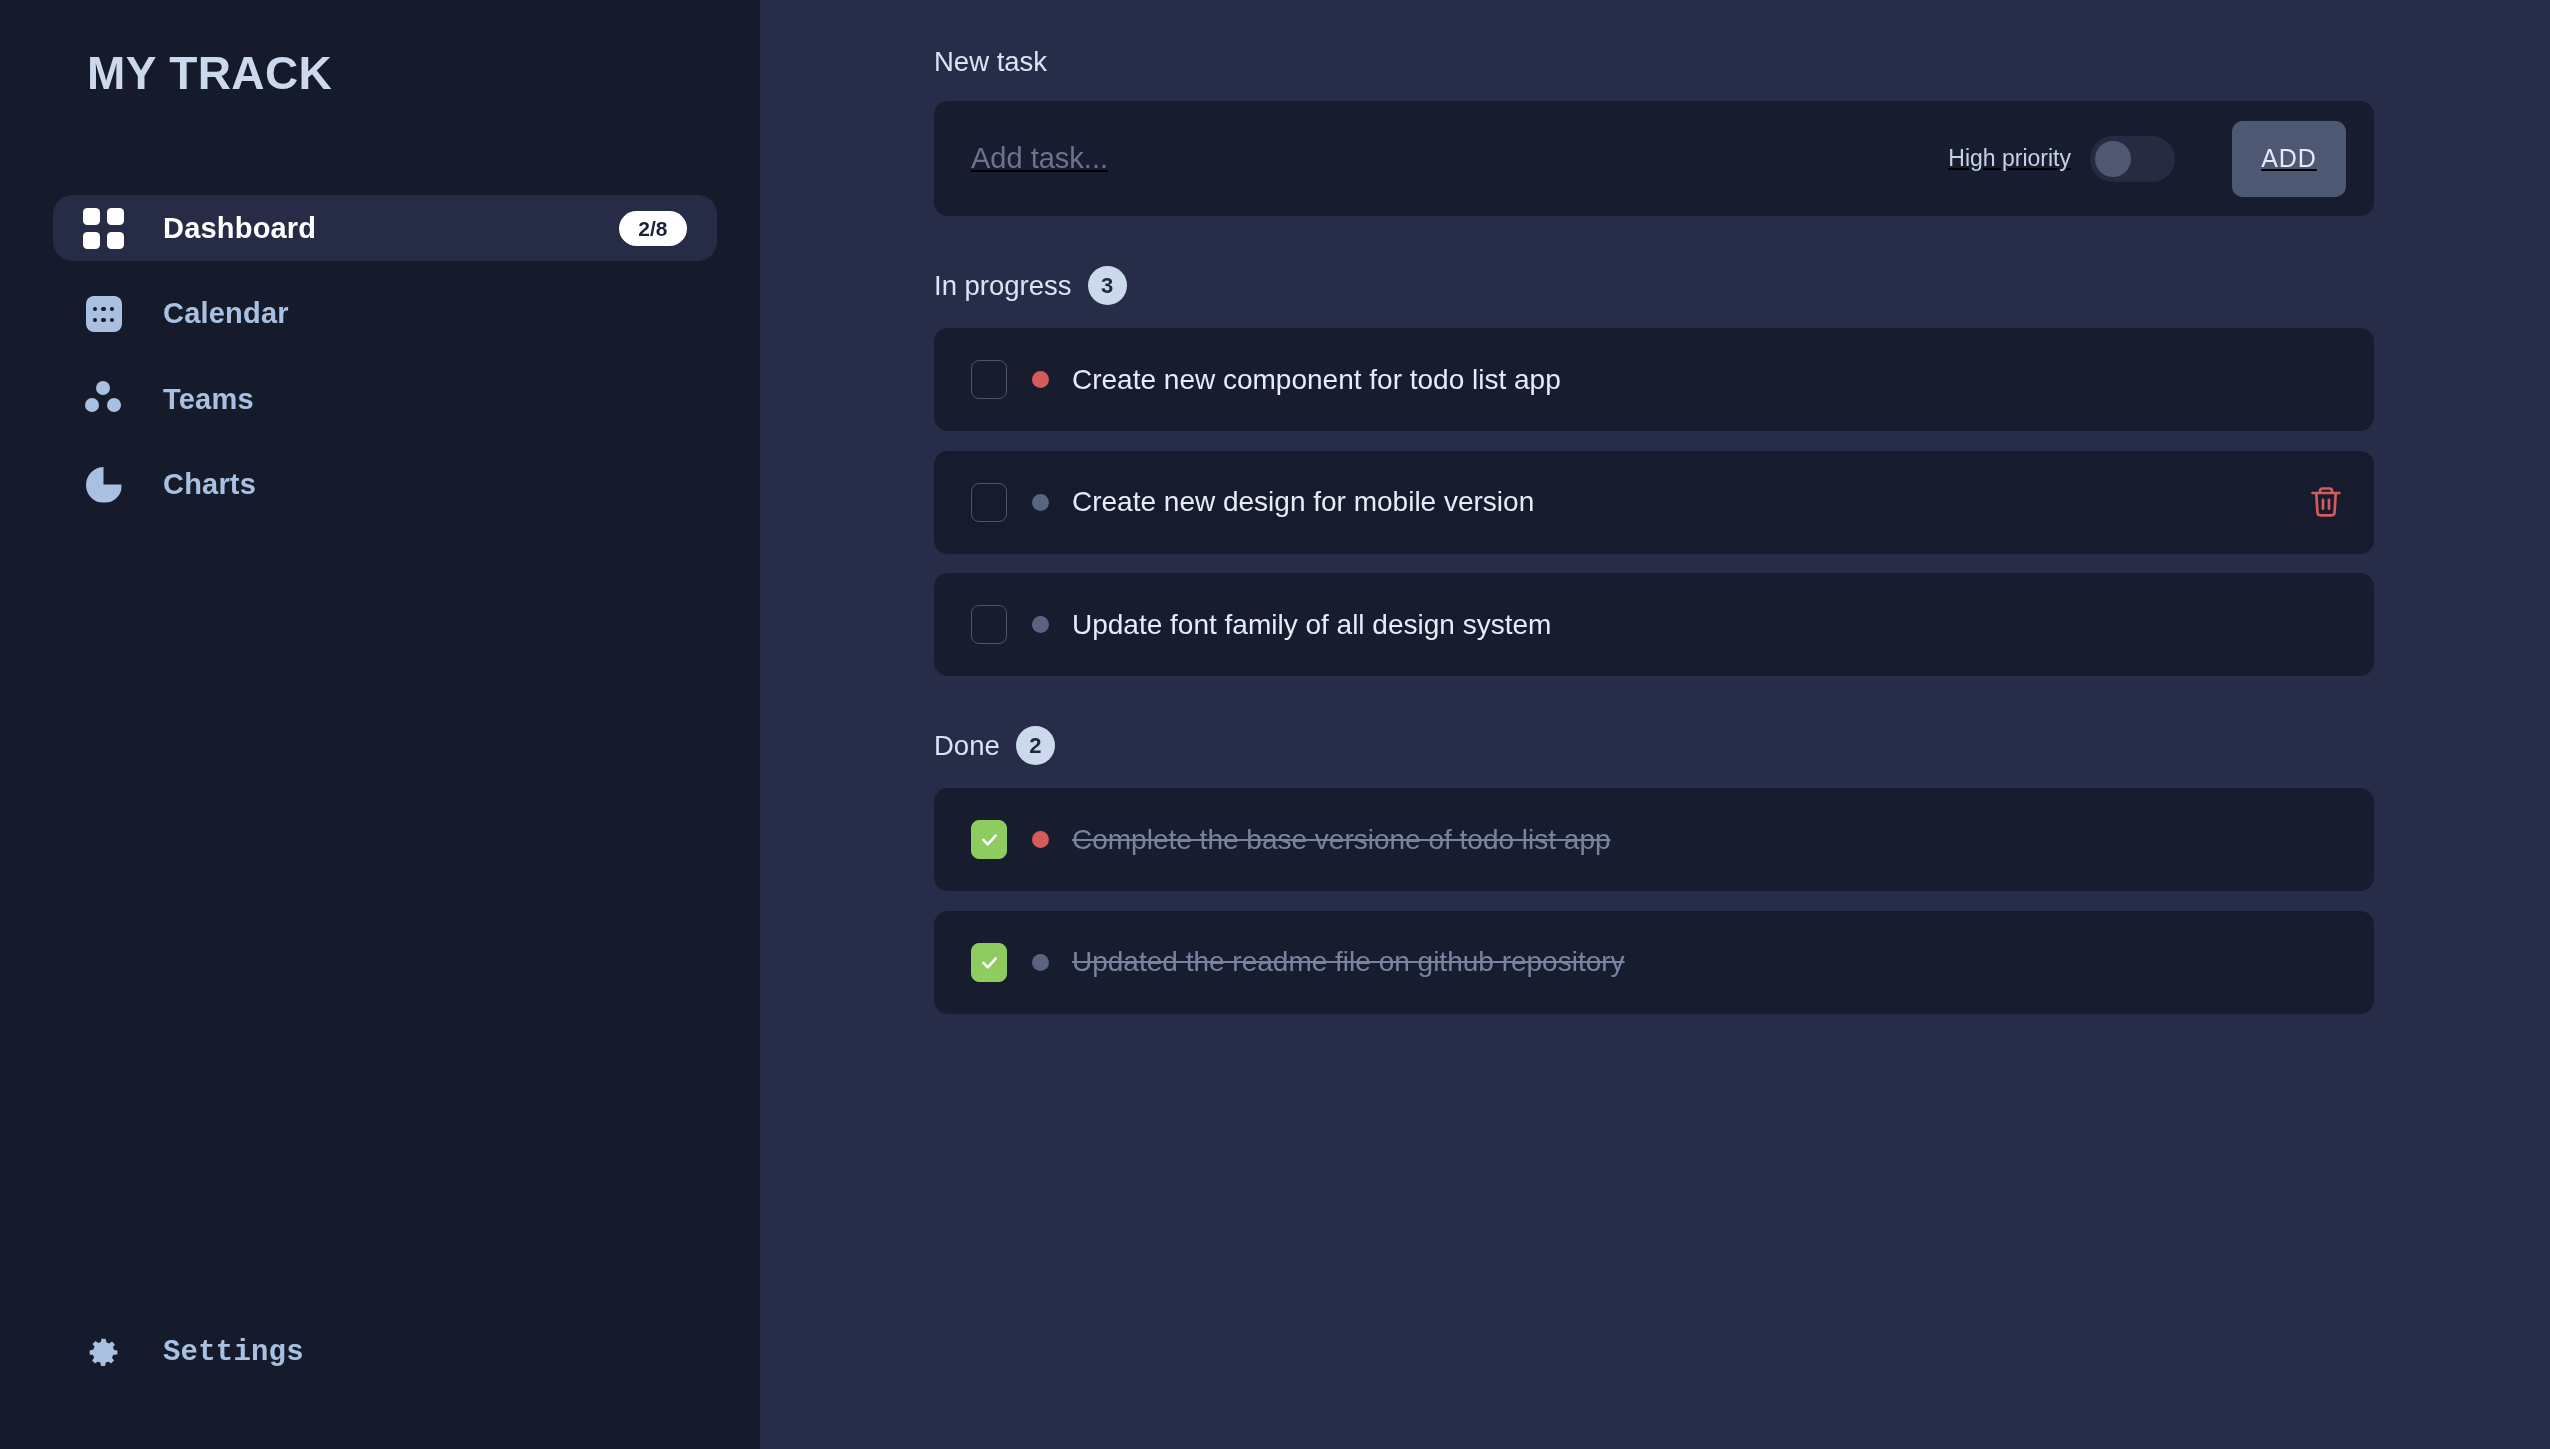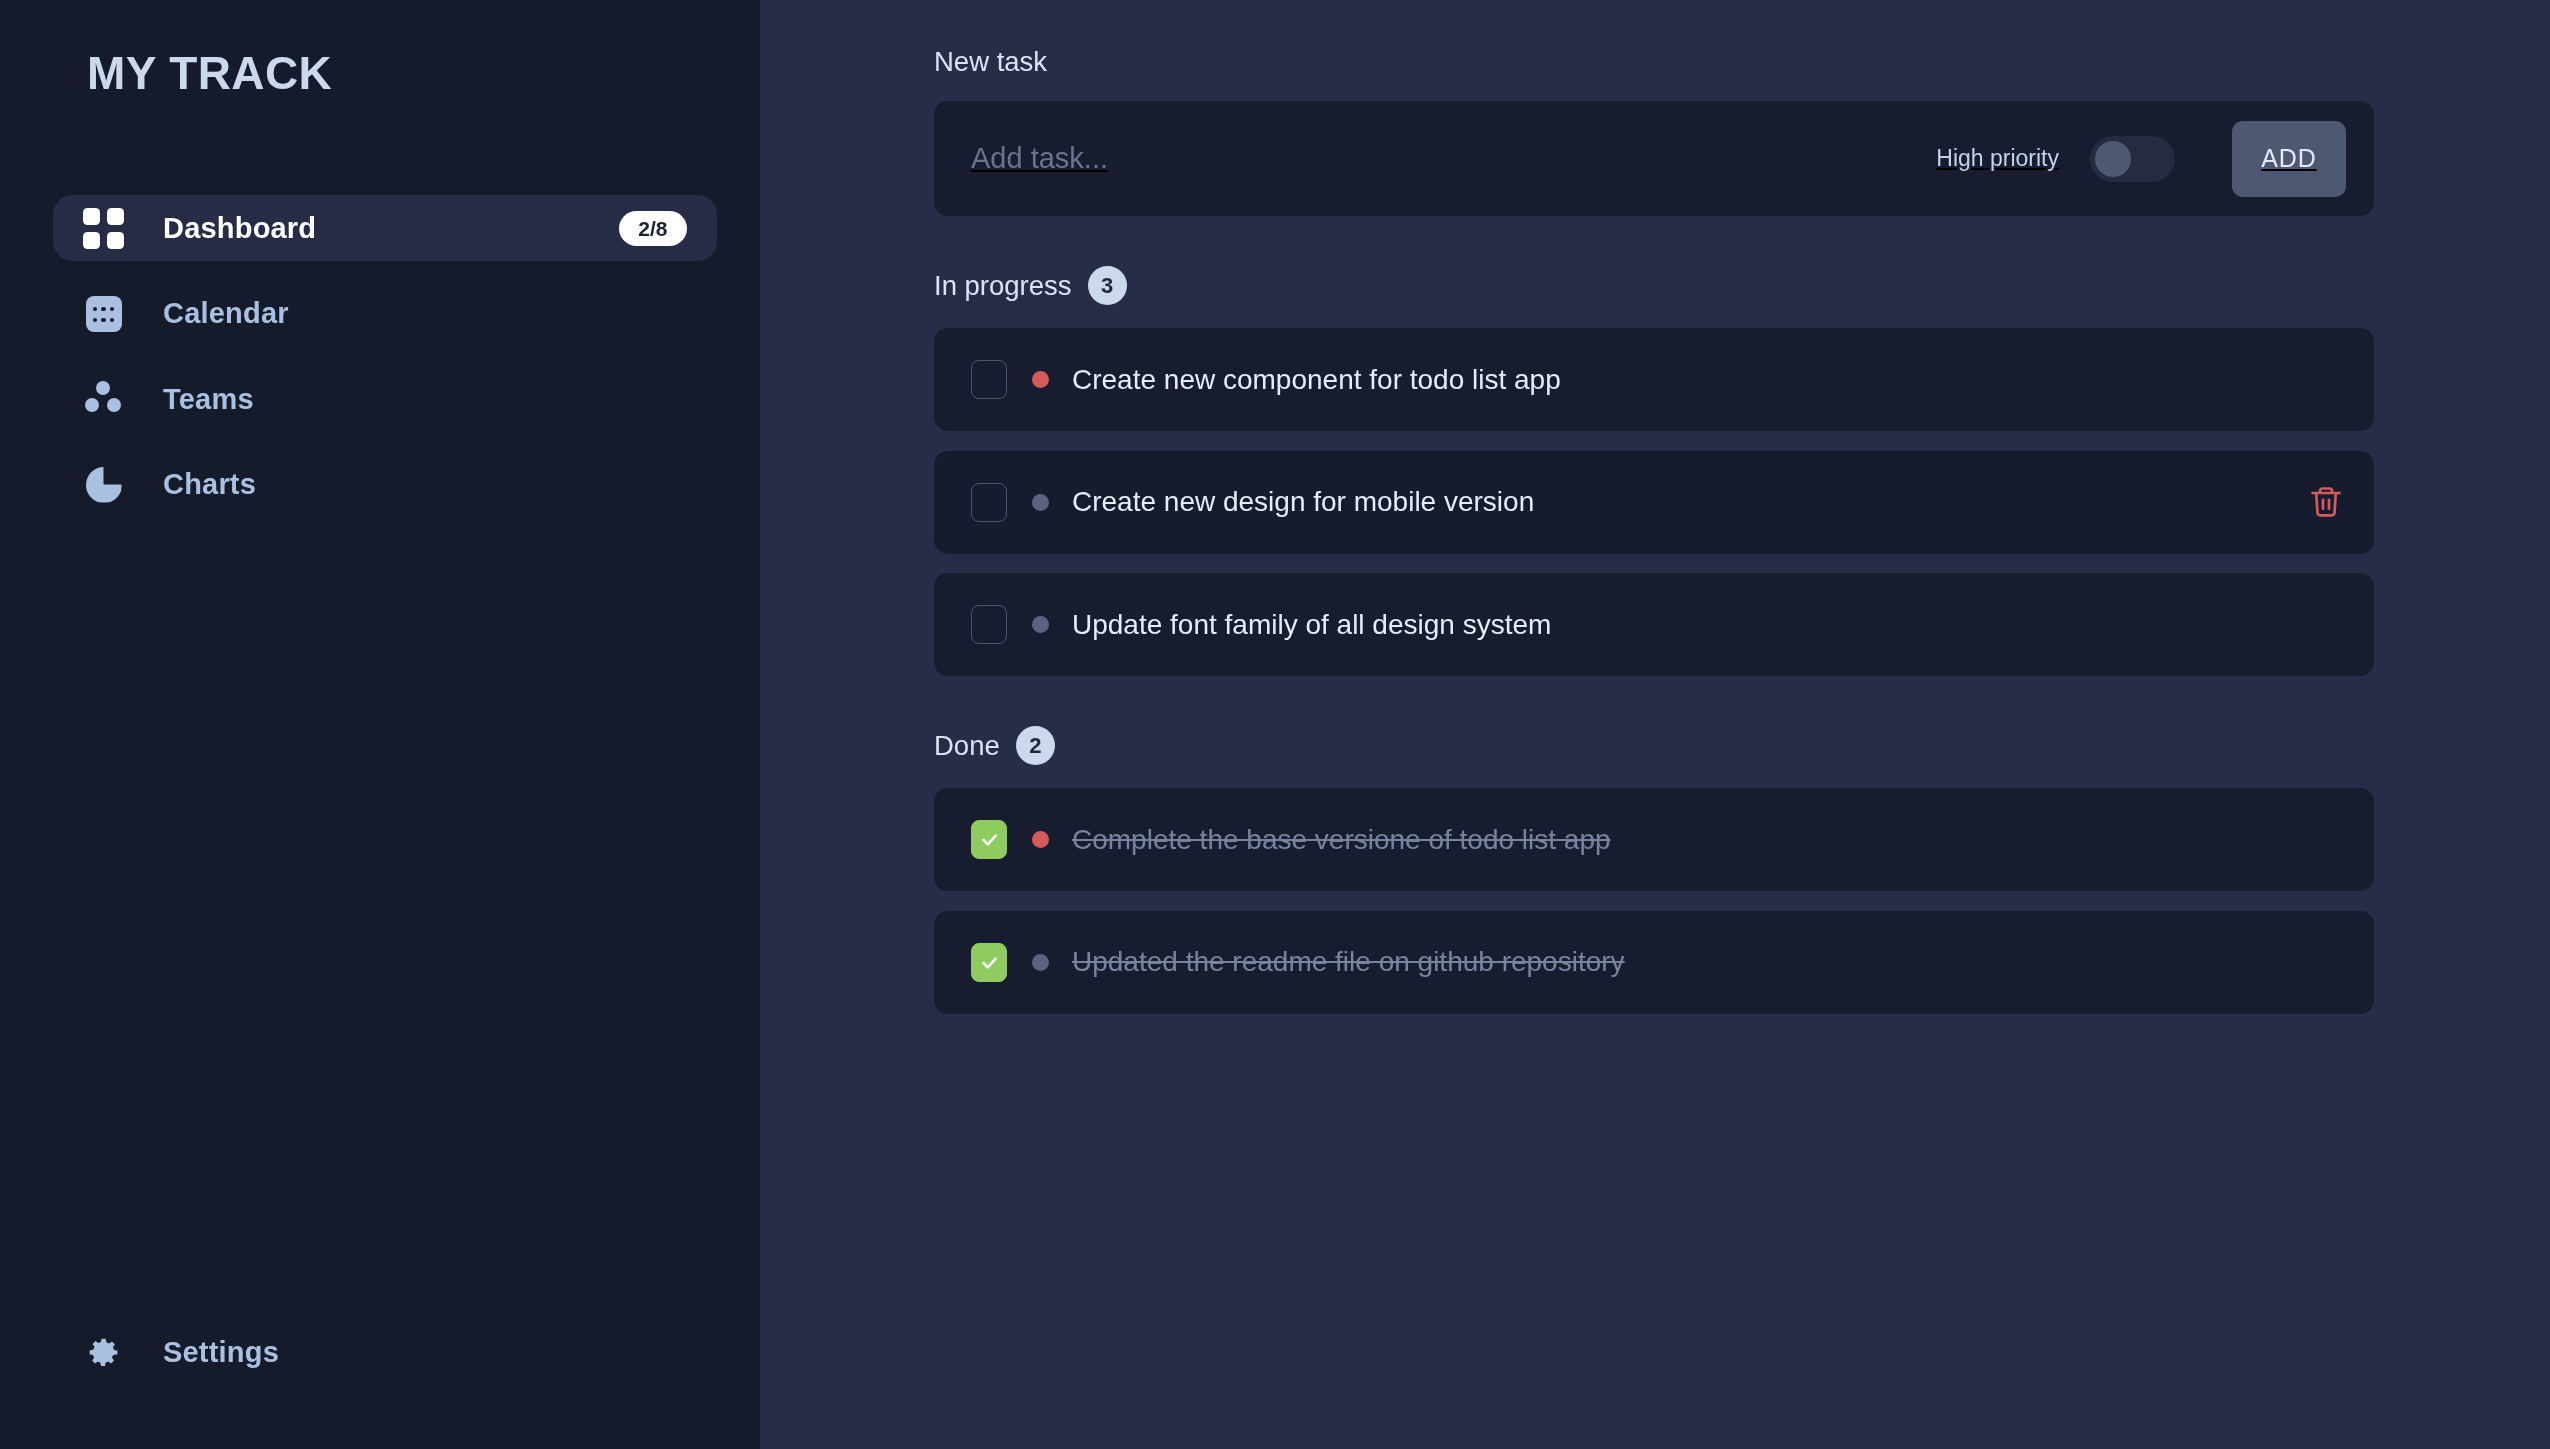--- a/index.html
+++ b/index.html
@@ -71,21 +71,21 @@
   .ico-cal .dots i { background: #151b2b; border-radius: 50%; width: 4.4px; height: 4.4px; align-self: center; justify-self: center; }
   .ico-teams { width: 39px; height: 36px; position: relative; }
   .ico-teams i { position: absolute; background: #a9c0e0; border-radius: 50%; }
   .ico-teams i:nth-child(1) { width: 14px; height: 14px; left: 12.4px; top: 0; }
   .ico-teams i:nth-child(2) { width: 14px; height: 14px; left: 0.9px; top: 17px; }
   .ico-teams i:nth-child(3) { width: 14px; height: 14px; left: 23px; top: 17px; }
   .ico-pie { width: 36px; height: 36px; border-radius: 50%; background: #a9c0e0;
              clip-path: polygon(0 0, 50% 0, 50% 50%, 100% 50%, 100% 100%, 0 100%); }
   .ico-gear svg { display: block; }
 
-  .sidebar-footer { margin-top: auto; margin-bottom: 64px; }
+  .sidebar-footer { margin-top: auto; margin-bottom: 64px; font-family: Liberation Mono, monospace; }
   .sidebar-footer .nav-item { margin-top: 0; }
 
   
   .main {
     flex: 1 1 auto; height: 100%;
     background: #272d48;
     padding: 46px 176px 0 174px;
     overflow: hidden;
   }
   .section-title {
@@ -114,21 +114,21 @@
     text-decoration: underline;
   }
   .composer-input {
     flex: 1 1 auto;
     background: transparent; border: none; outline: none;
     color: #dbe4f3;
     font-size: 29px;
     font-family: "Liberation Sans", sans-serif;
   }
   .composer-input::placeholder { color: #6a7490; }
-  .priority-label { font-size: 23px; color: #c4d2e8; margin-right: 31px; white-space: nowrap; }
+  .priority-label { font-size: 23px; color: #c4d2e8; margin-right: 19px; white-space: nowrap; }
   .toggle {
     width: 85px; height: 46px;
     border-radius: 887px;
     background: #262b42;
     position: relative;
     flex: 0 0 85px;
     cursor: pointer;
     margin-right: 57px;
   }
   .toggle .knob {

